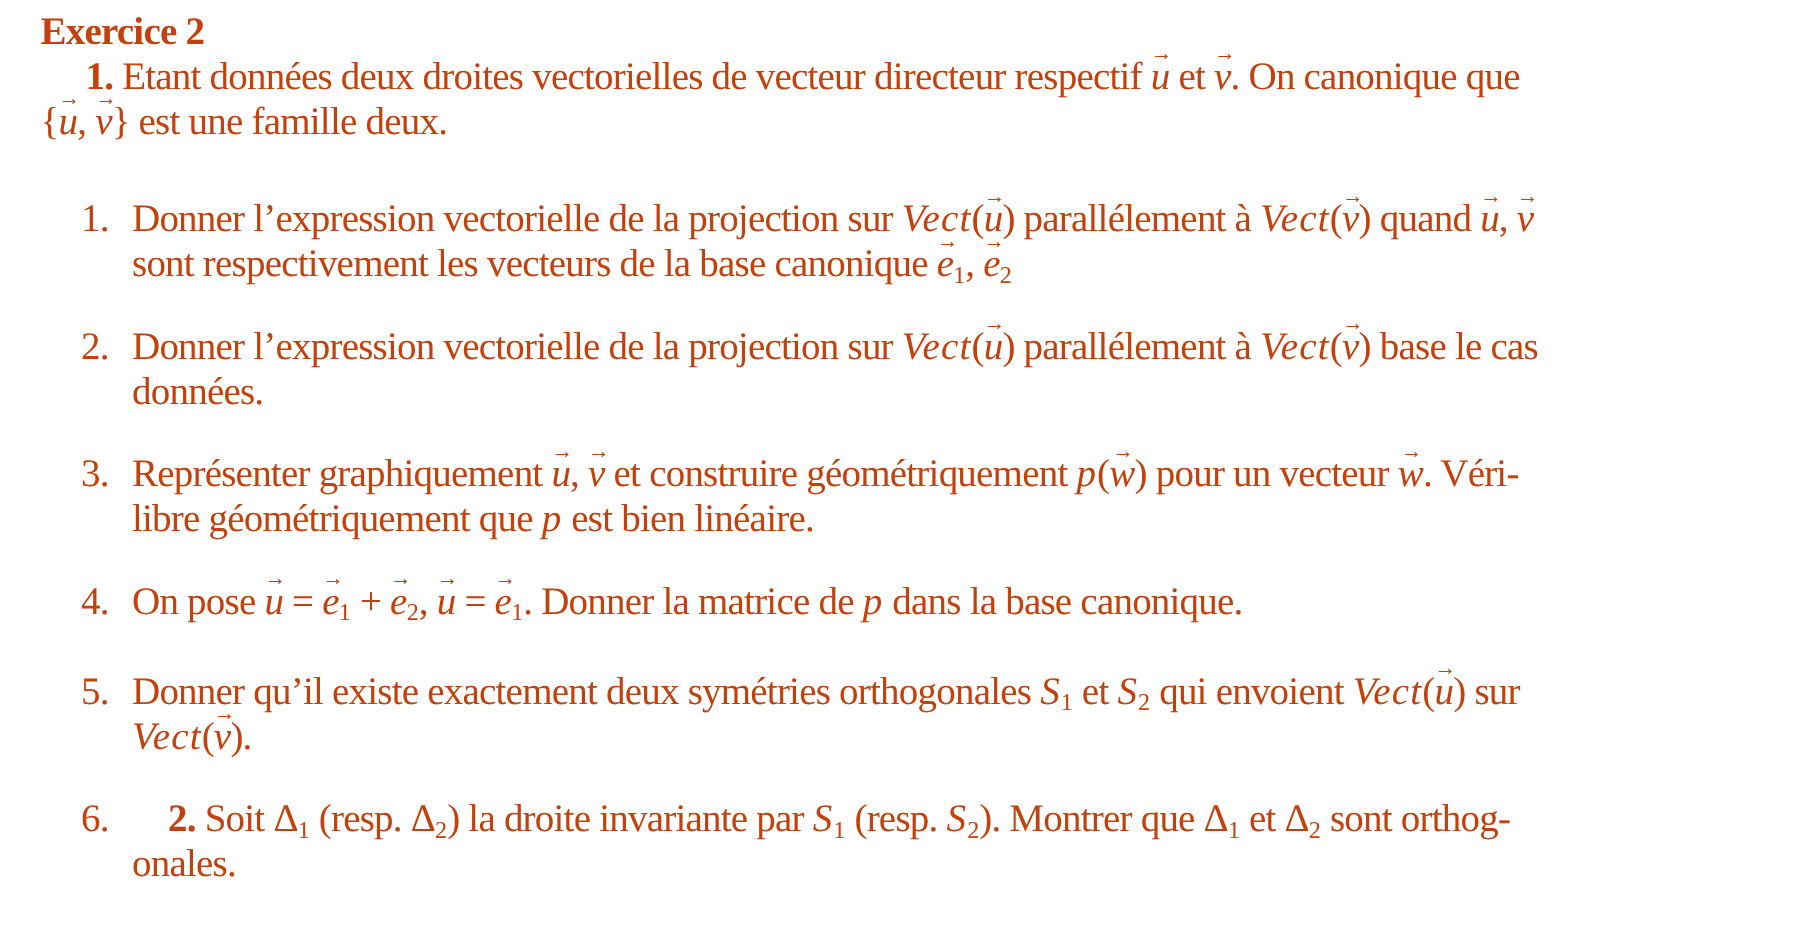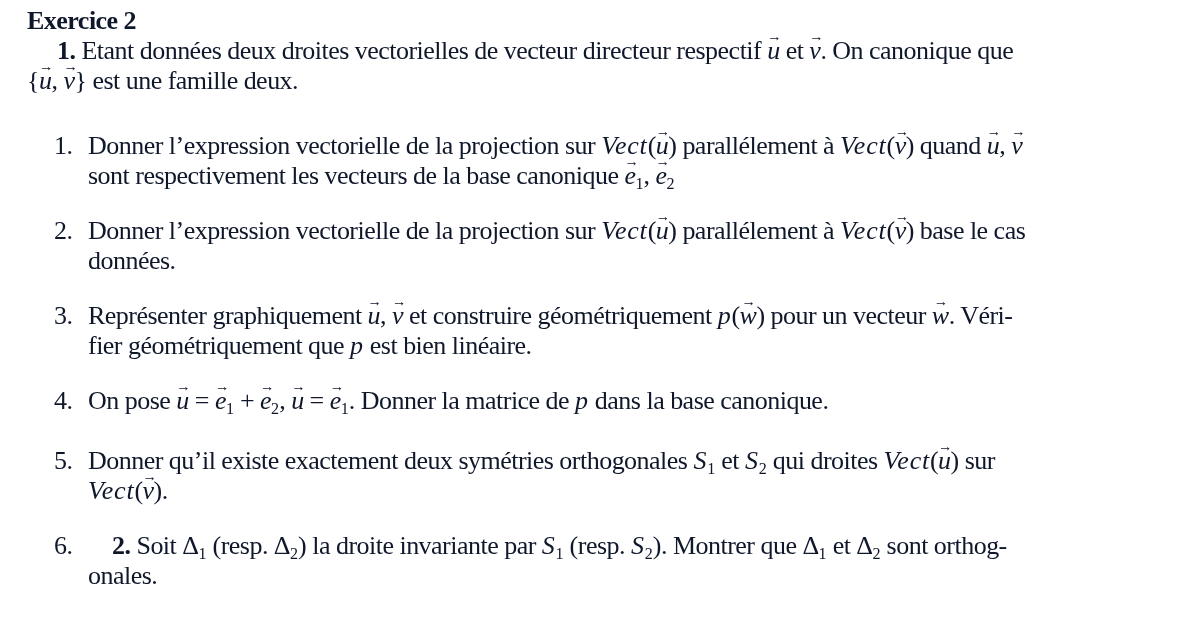--- a/index.html
+++ b/index.html
@@ -12,21 +12,21 @@
   }
   .page {
     box-sizing: border-box;
     width: 1201px;
     height: 619px;
     padding: 6px 14px 0 27px;
     font-family: "Liberation Serif", "DejaVu Serif", serif;
     font-size: 26px;
     line-height: 30px;
     letter-spacing: -0.02em;
-    color: #0f172a;
+    color: #c2410c;
   }
   .title {
     font-size: 26px;
     line-height: 30px;
     font-weight: 700;
     margin: 0;
   }
   .line {
     white-space: nowrap;
     height: 30px;
@@ -84,33 +84,33 @@
         <span class="num">2.</span>
         <div class="itext">
           <div class="line"><span>Donner l’expression vectorielle de la projection sur </span><span class="i">Vect</span><span>(</span><span class="vec"><span class="arr">→</span>u</span><span>) parallélement à </span><span class="i">Vect</span><span>(</span><span class="vec"><span class="arr">→</span>v</span><span>) base le cas</span></div>
           <div class="line"><span>données.</span></div>
         </div>
       </div>
       <div class="item">
         <span class="num">3.</span>
         <div class="itext">
           <div class="line"><span>Représenter graphiquement </span><span class="vec"><span class="arr">→</span>u</span><span>, </span><span class="vec"><span class="arr">→</span>v</span><span> et construire géométriquement </span><span class="i">p</span><span>(</span><span class="vec"><span class="arr">→</span>w</span><span>) pour un vecteur </span><span class="vec"><span class="arr">→</span>w</span><span>. Véri-</span></div>
-          <div class="line"><span>fier géométriquement que </span><span class="i">p</span><span> est bien linéaire.</span></div>
+          <div class="line"><span>libre géométriquement que </span><span class="i">p</span><span> est bien linéaire.</span></div>
         </div>
       </div>
       <div class="item sp-lg">
         <span class="num">4.</span>
         <div class="itext">
           <div class="line"><span>On pose </span><span class="vec"><span class="arr">→</span>u</span><span> = </span><span class="vec"><span class="arr">→</span>e</span><span class="sub">1</span><span> + </span><span class="vec"><span class="arr">→</span>e</span><span class="sub">2</span><span>, </span><span class="vec"><span class="arr">→</span>u</span><span> = </span><span class="vec"><span class="arr">→</span>e</span><span class="sub">1</span><span>. Donner la matrice de </span><span class="i">p</span><span> dans la base canonique.</span></div>
         </div>
       </div>
       <div class="item">
         <span class="num">5.</span>
         <div class="itext">
-          <div class="line"><span>Donner qu’il existe exactement deux symétries orthogonales </span><span class="i">S</span><span class="sub">1</span><span> et </span><span class="i">S</span><span class="sub">2</span><span> qui droites </span><span class="i">Vect</span><span>(</span><span class="vec"><span class="arr">→</span>u</span><span>) sur</span></div>
+          <div class="line"><span>Donner qu’il existe exactement deux symétries orthogonales </span><span class="i">S</span><span class="sub">1</span><span> et </span><span class="i">S</span><span class="sub">2</span><span> qui envoient </span><span class="i">Vect</span><span>(</span><span class="vec"><span class="arr">→</span>u</span><span>) sur</span></div>
           <div class="line"><span class="i">Vect</span><span>(</span><span class="vec"><span class="arr">→</span>v</span><span>).</span></div>
         </div>
       </div>
       <div class="item">
         <span class="num">6.</span>
         <div class="itext">
           <div class="line"><span class="gap" style="width: 24px;"></span><span class="b">2.</span><span> Soit Δ</span><span class="sub">1</span><span> (resp. Δ</span><span class="sub">2</span><span>) la droite invariante par </span><span class="i">S</span><span class="sub">1</span><span> (resp. </span><span class="i">S</span><span class="sub">2</span><span>). Montrer que Δ</span><span class="sub">1</span><span> et Δ</span><span class="sub">2</span><span> sont orthog-</span></div>
           <div class="line"><span>onales.</span></div>
         </div>
       </div>

